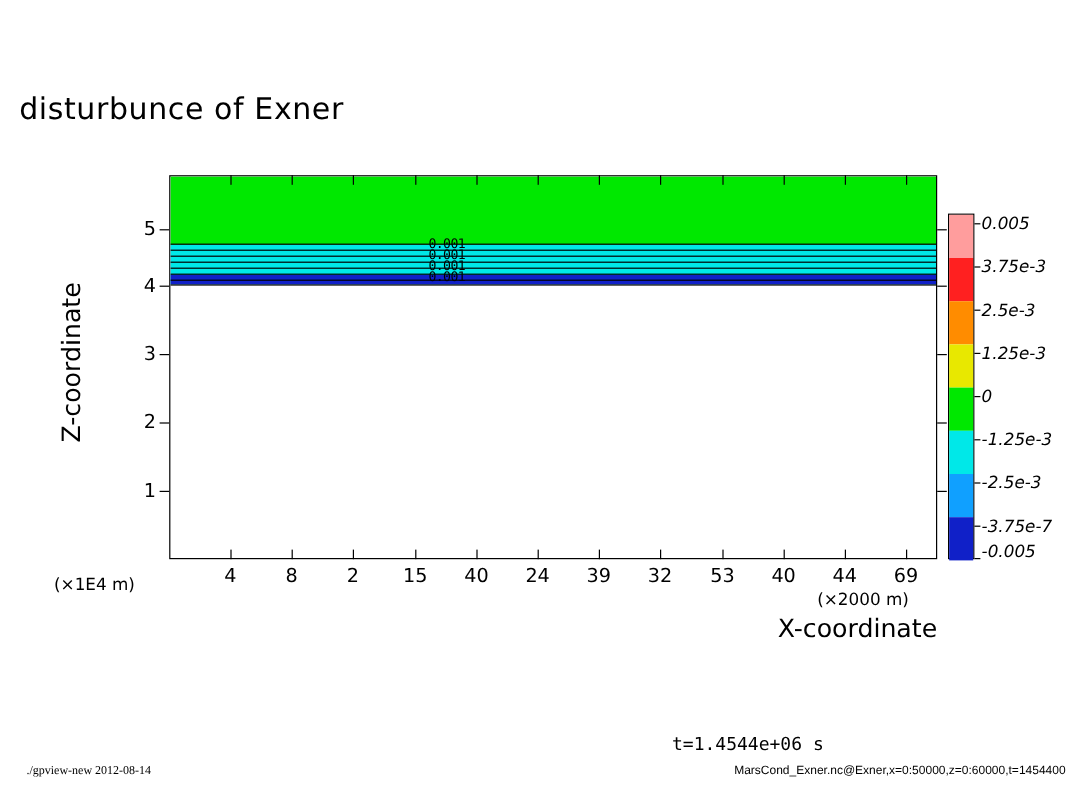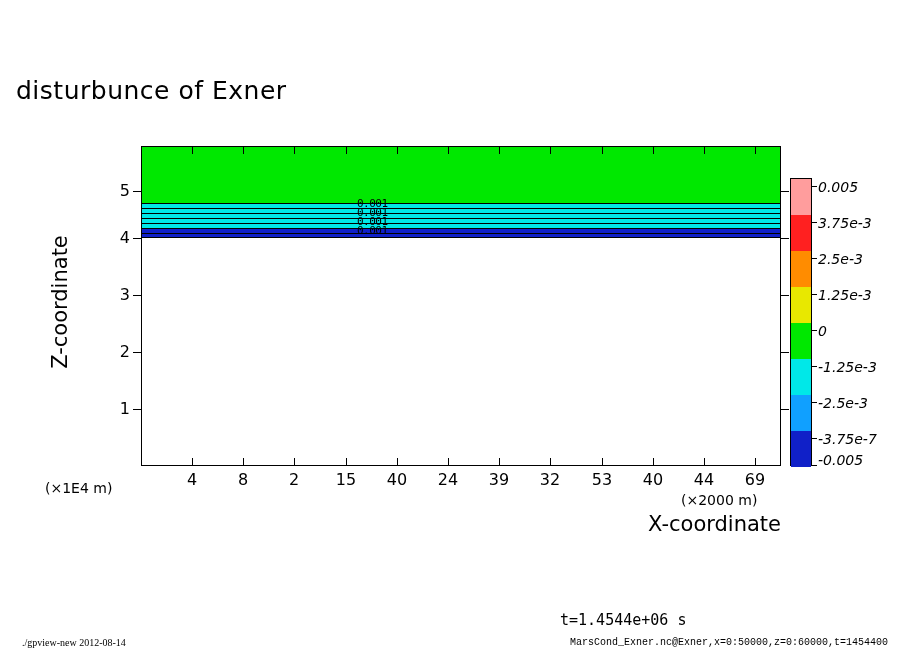--- a/index.html
+++ b/index.html
@@ -188,21 +188,21 @@
   #footer-left {
     left: 22px;
     top: 637px;
     font-size: 10px;
     font-family: Liberation Serif, serif;
   }
   #footer-right {
     right: 16px;
     top: 637px;
     font-size: 10px;
-    font-family: Liberation Mono, monospace;
+    font-family: Liberation Sans, sans-serif;
     text-align: right;
   }
 </style>
 </head>
 <body>
 
 <div id="root">
 
   <div class="abs" id="chart-title">disturbunce of Exner</div>
 

